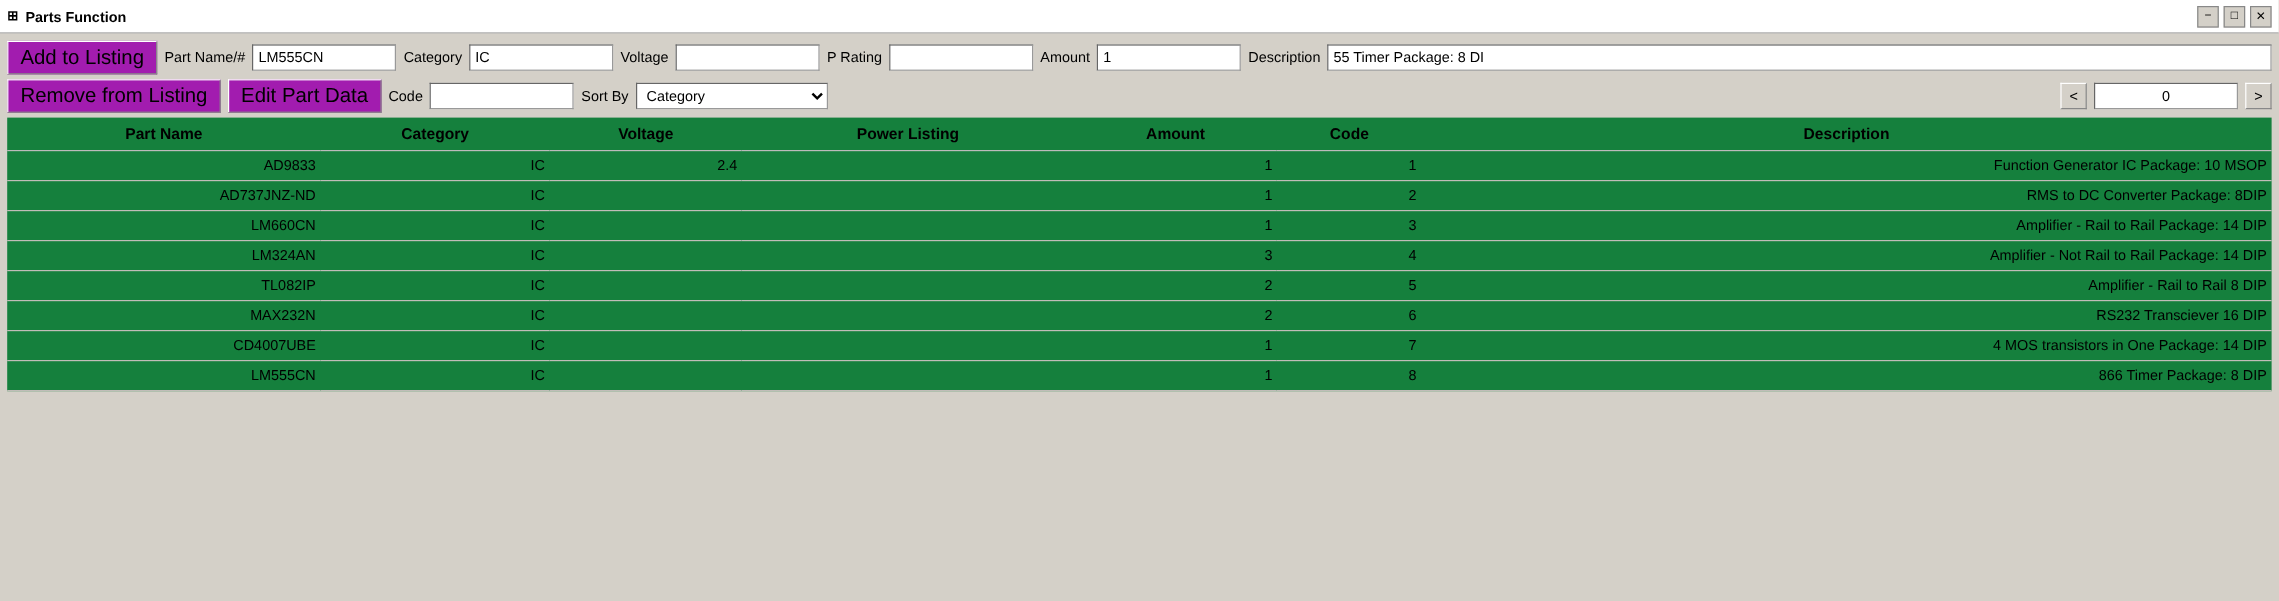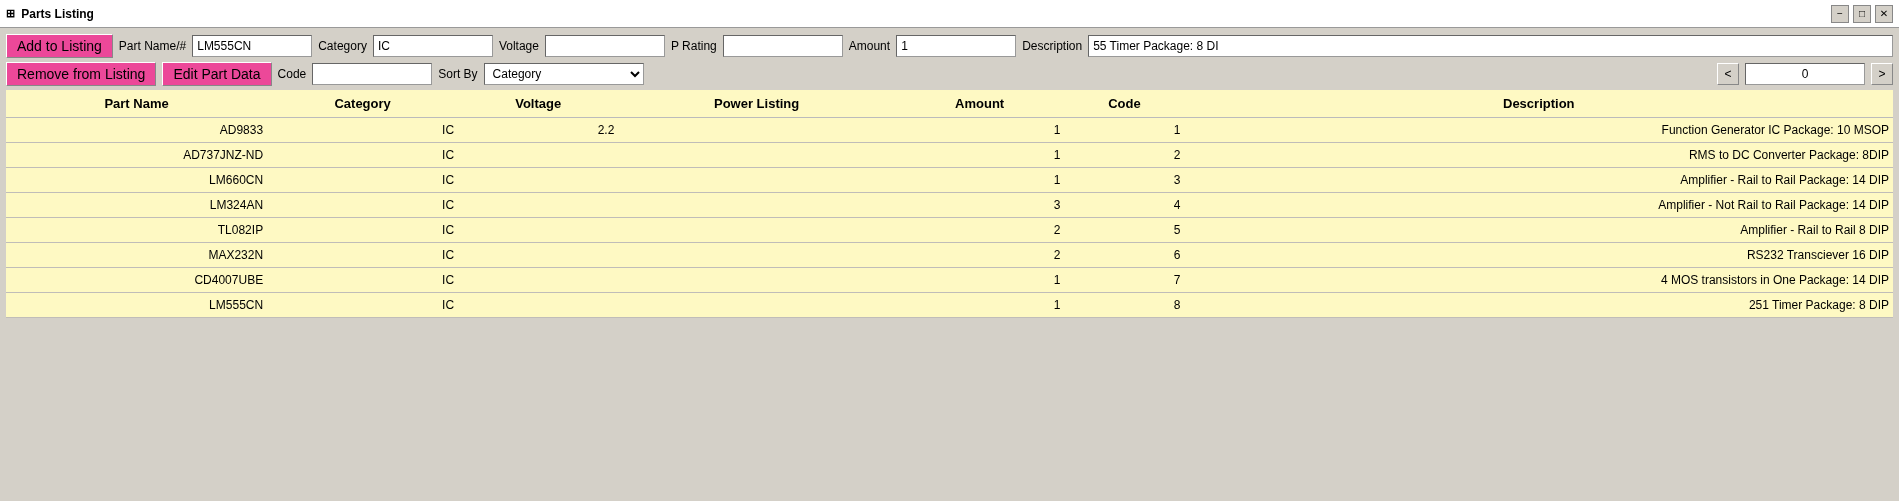--- a/index.html
+++ b/index.html
@@ -46,26 +46,26 @@
       padding: 6px;
     }
     .toolbar-row {
       display: flex;
       align-items: center;
       gap: 6px;
       margin-bottom: 4px;
       flex-wrap: nowrap;
     }
     .btn {
-      background: #ec4899;
+      background: #a21caf;
       border: 1px solid #888;
       border-top-color: #fff;
       border-left-color: #fff;
       padding: 3px 10px;
-      font-size: 14px;
+      font-size: 17px;
       cursor: pointer;
       white-space: nowrap;
       min-width: 80px;
     }
     .label-text {
       font-size: 12px;
       white-space: nowrap;
     }
     .text-input {
       background: #fff;
@@ -95,21 +95,21 @@
       width: 22px;
       height: 22px;
       cursor: pointer;
       display: flex;
       align-items: center;
       justify-content: center;
       font-size: 12px;
     }
     .spacer { flex: 1; }
     .table-area {
-      background: #fef9c3;
+      background: #15803d;
       margin-top: 4px;
     }
     table {
       width: 100%;
       border-collapse: collapse;
       font-size: 12px;
     }
     thead tr th {
       font-weight: bold;
       font-size: 13px;
@@ -127,21 +127,21 @@
     .row-separator {
       border-bottom: 1px solid #c0bdb8;
     }
   </style>
 </head>
 <body>
 
 <div class="title-bar">
   <div class="title-bar-left">
     <span style="font-size:11px;">⊞</span>
-    <span>Parts Listing</span>
+    <span>Parts Function</span>
   </div>
   <div class="title-bar-controls">
     <button class="title-btn">−</button>
     <button class="title-btn">□</button>
     <button class="title-btn">✕</button>
   </div>
 </div>
 
 <div class="window-body">
 
@@ -189,21 +189,21 @@
           <th>Power Listing</th>
           <th>Amount</th>
           <th>Code</th>
           <th>Description</th>
         </tr>
       </thead>
       <tbody id="table-body">
       <tr class="row-separator">
             <td>AD9833</td>
             <td>IC</td>
-            <td>2.2</td>
+            <td>2.4</td>
             <td></td>
             <td>1</td>
             <td>1</td>
             <td>Function Generator IC Package: 10 MSOP</td>
           </tr>
           <tr class="row-separator">
             <td>AD737JNZ-ND</td>
             <td>IC</td>
             <td></td>
             <td></td>
@@ -256,19 +256,19 @@
             <td>7</td>
             <td>4 MOS transistors in One Package: 14 DIP</td>
           </tr>
           <tr class="row-separator">
             <td>LM555CN</td>
             <td>IC</td>
             <td></td>
             <td></td>
             <td>1</td>
             <td>8</td>
-            <td>251 Timer Package: 8 DIP</td>
+            <td>866 Timer Package: 8 DIP</td>
           </tr>
         </tbody>
     </table>
   </div>
 
 </div>
 
 </body></html>

